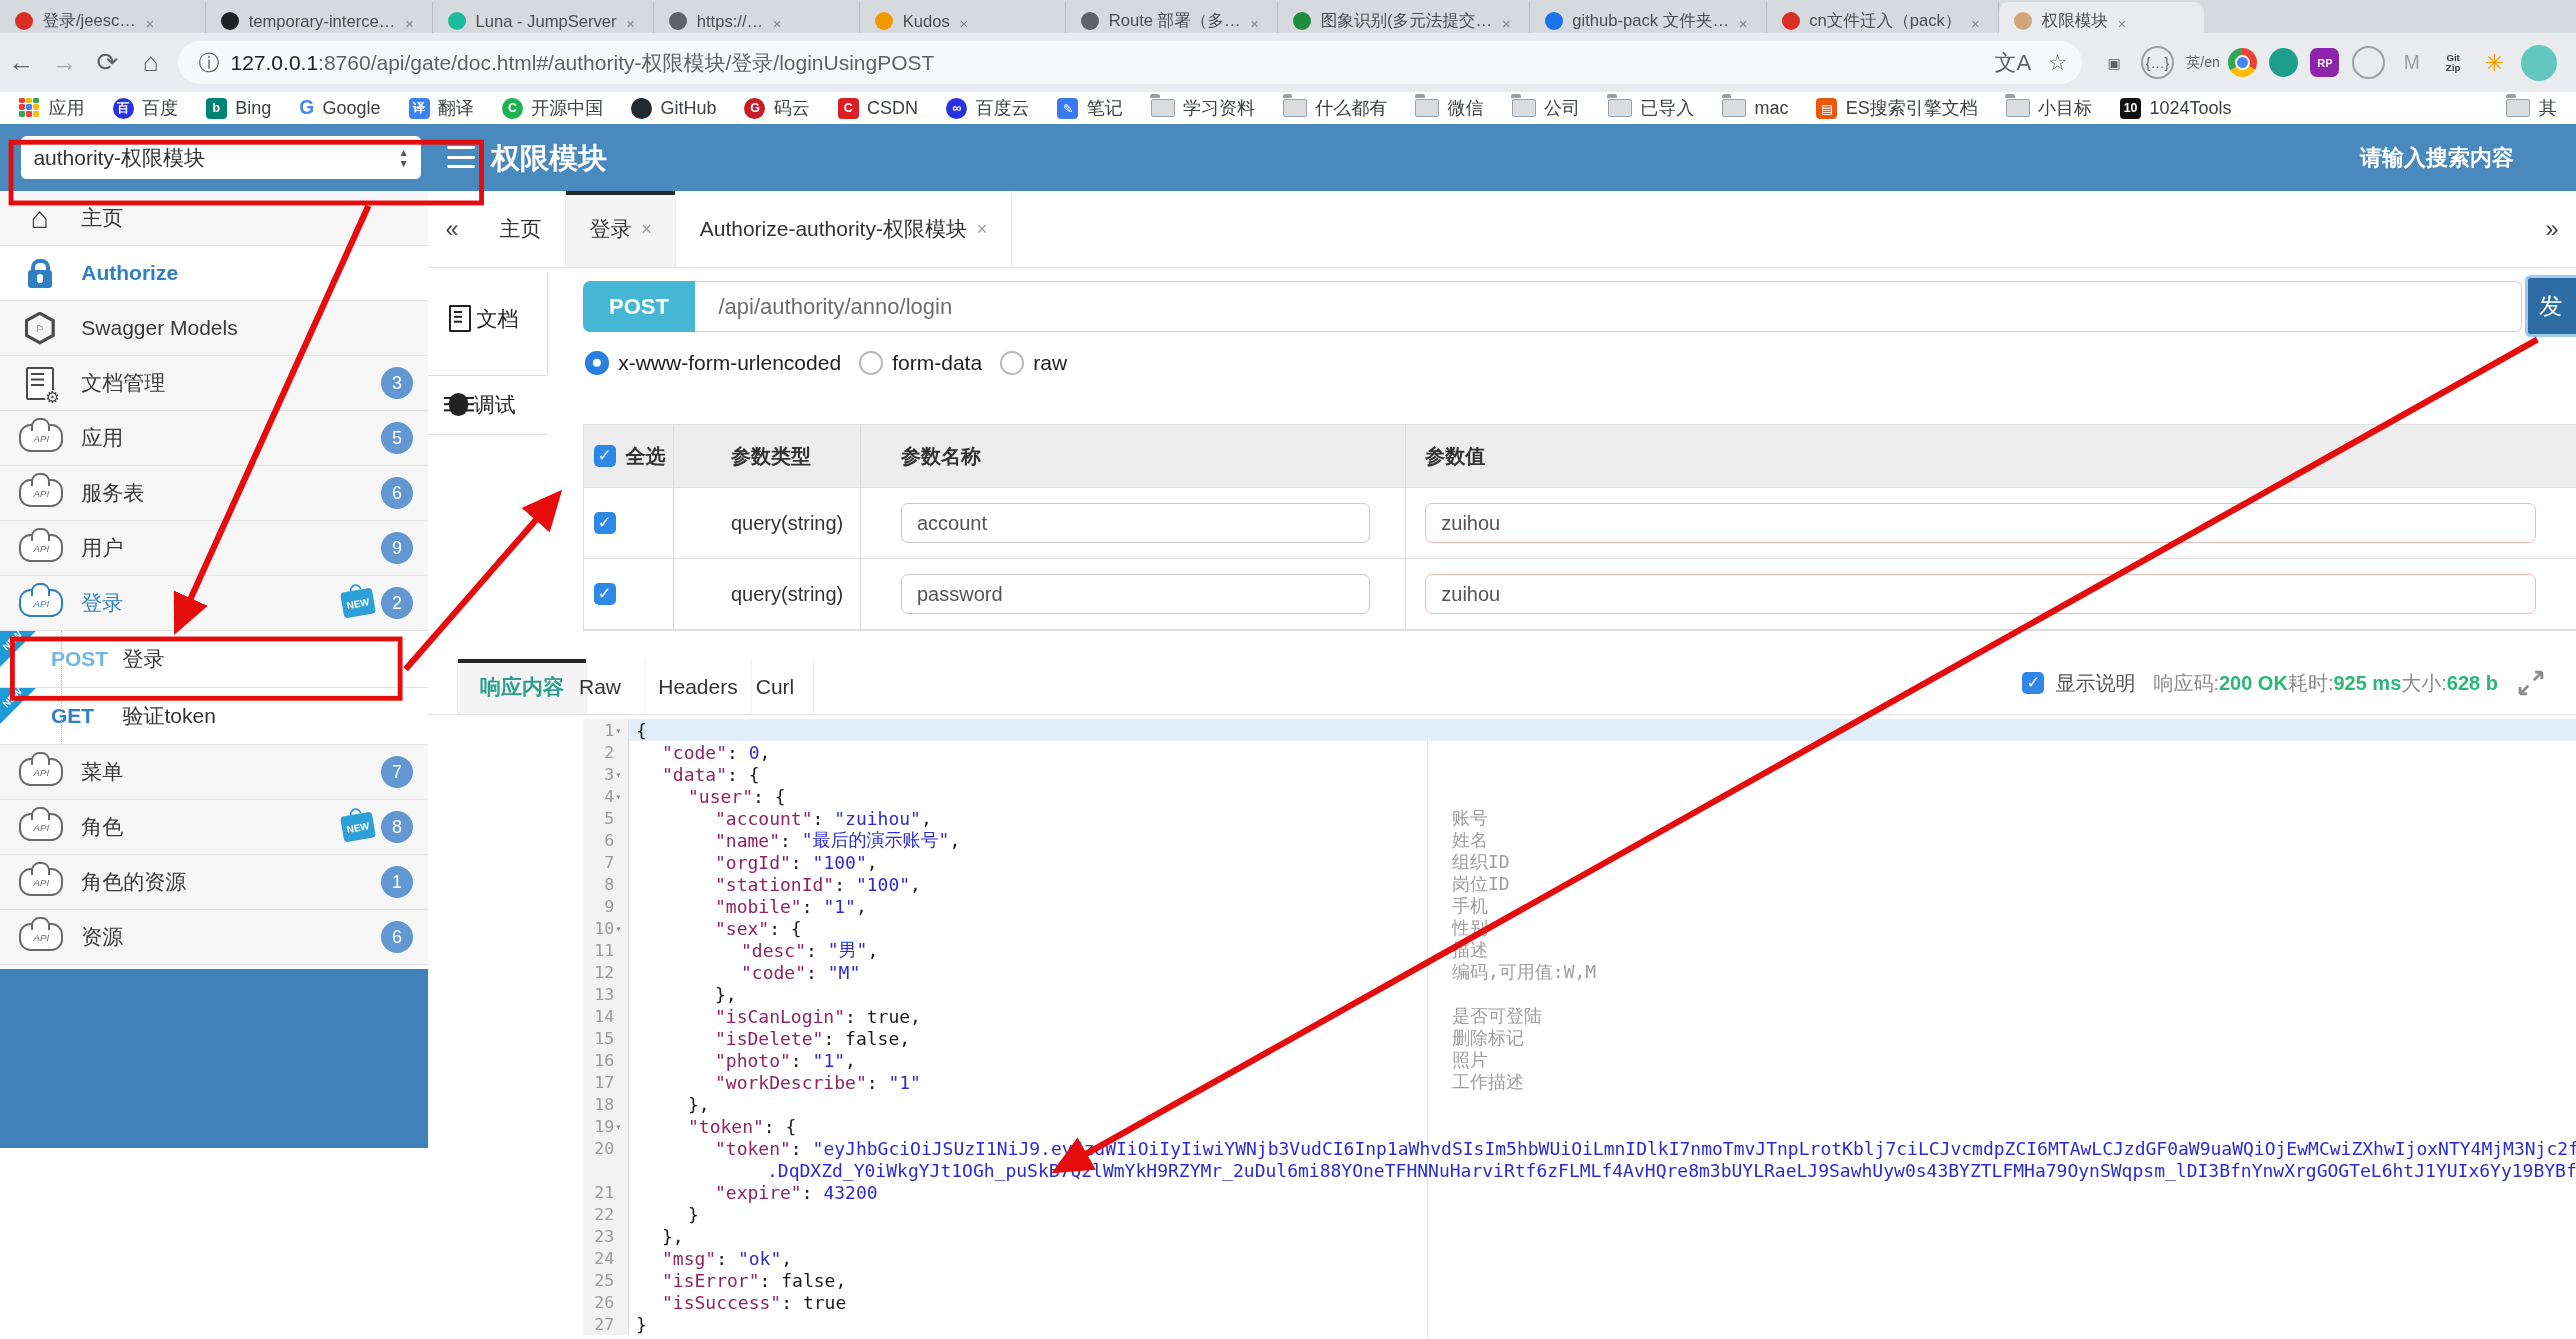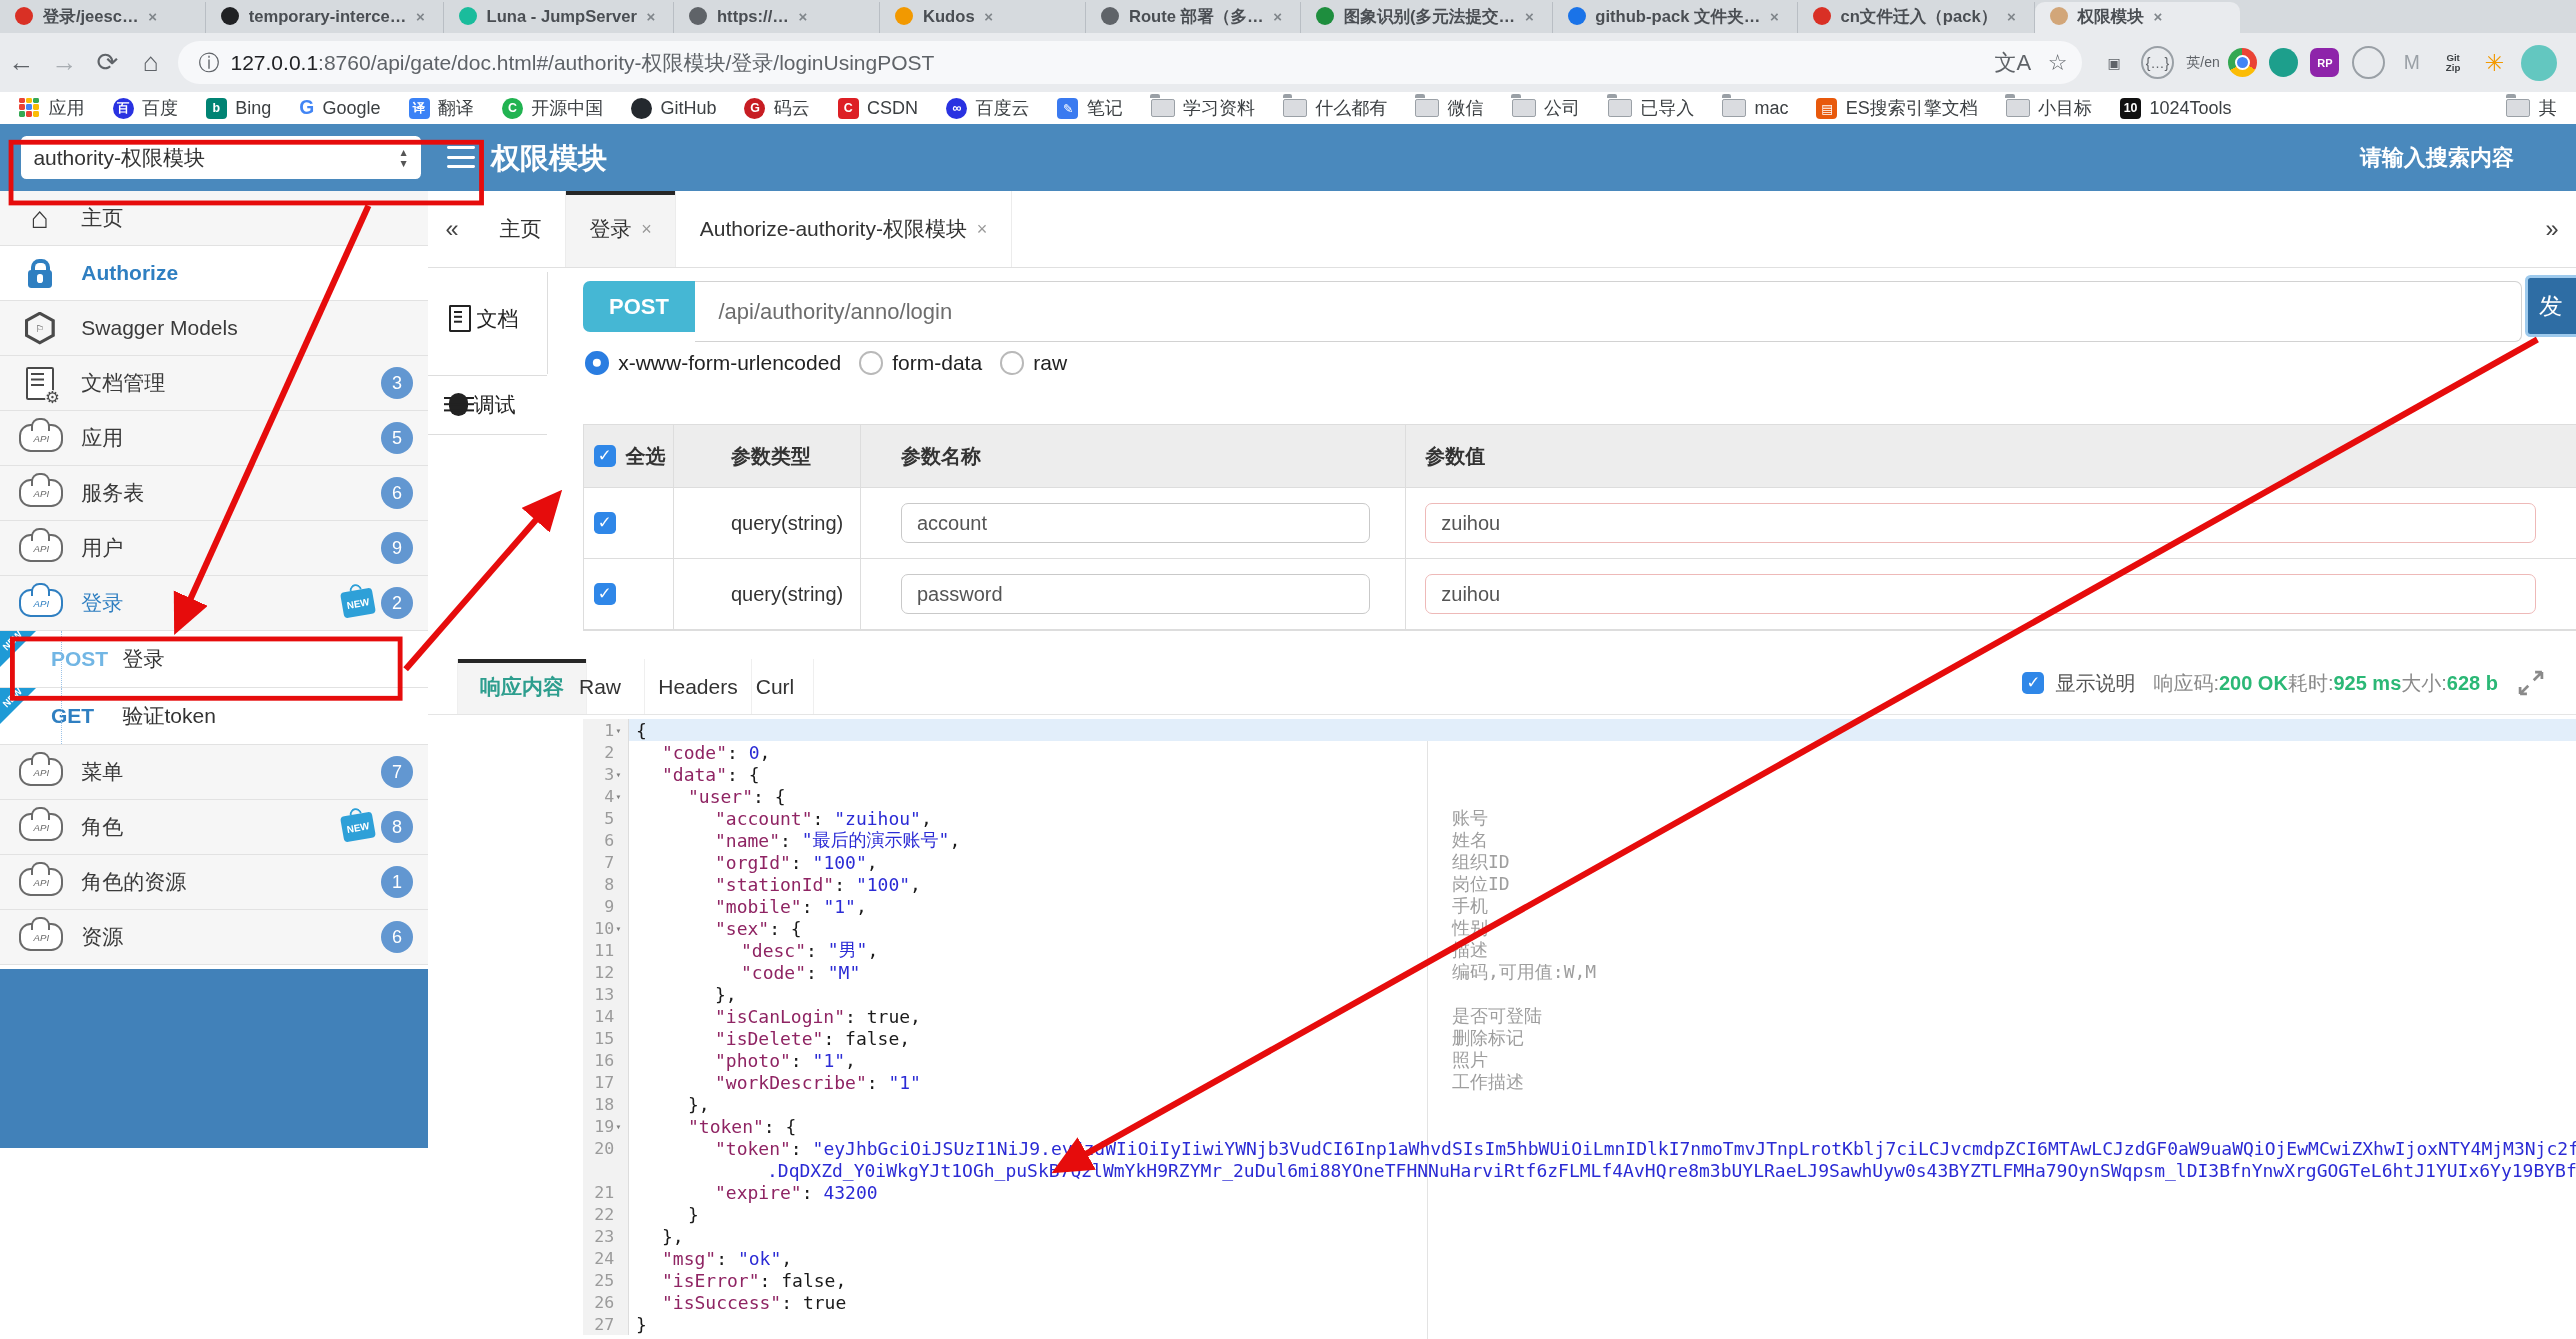--- a/index.html
+++ b/index.html
@@ -1,22 +1,22 @@
 <!DOCTYPE html>
 <html style="font-size:11px"><head>
 <meta charset="utf-8">
 <style>
   html,body{margin:0;padding:0;}
   body{width:2576px;height:1340px;overflow:hidden;position:relative;background:#fff;
        font-family:"Liberation Sans","DejaVu Sans",sans-serif;-webkit-font-smoothing:antialiased;}
   .abs{position:absolute;}
   
   #tabstrip{left:0;top:0;width:2576px;height:33px;background:#d6dade;display:flex;align-items:flex-end;}
-  .btab{height:30px;display:flex;align-items:center;gap:9.7px;padding:0 18px 1.4px 15px;min-width:172px;
-        border-right:0.7px solid #b9bec4;color:#4a4e53;font-size:16.6px;white-space:nowrap;overflow:hidden;font-weight:bold;}
+  .btab{height:30px;display:flex;align-items:flex-end;gap:9.7px;padding:0 18px 1.4px 15px;min-width:172px;
+        border-right:0.7px solid #b9bec4;color:#4a4e53;font-size:16.6px;white-space:nowrap;overflow:hidden;}
   .btab .fav{width:18px;height:18px;border-radius:50%;flex:0 0 auto;margin-bottom:1.4px;}
   .btab .t{overflow:hidden;text-overflow:ellipsis;max-width:179px;}
   .btab .x{color:#80868b;font-size:15px;}
   .btab.active{background:#e9ebee;border-radius:9.7px 9.7px 0 0;border-right:none;}
   #toolbar{left:0;top:33px;width:2576px;height:59px;background:#e9ebee;display:flex;align-items:center;}
   .navbtn{font-size:26px;color:#5f6368;width:43px;text-align:center;}
   .navbtn.dim{color:#a8adb2;}
   #omnibox{height:43px;background:#f7f8fa;border-radius:21.4px;display:flex;align-items:center;
            flex:0 0 auto;width:1876px;margin-left:5.5px;padding:0 14px;}
   #omnibox .info{font-size:21px;color:#5f6368;margin:0 11px 0 7px;}
@@ -105,21 +105,21 @@
   .railitem{position:absolute;left:21px;width:97px;height:51px;display:flex;align-items:center;gap:5.5px;font-size:21px;color:#222;}
   #railborder{position:absolute;left:119px;top:81px;height:102px;border-left:0.7px solid #ddd;}
   #dbgbox{position:absolute;left:0px;top:184px;width:119px;height:58px;border-top:0.7px solid #ddd;border-bottom:0.7px solid #ddd;background:#fff;}
   .ic-file{width:18px;height:23.5px;border:2.1px solid #222;border-radius:1.4px;position:relative;}
   .ic-file::before{content:"";position:absolute;left:2.8px;top:4.1px;width:8.3px;height:2.1px;background:#222;box-shadow:0 4.8px 0 #222,0 9.7px 0 #222;}
   .ic-bug{width:19.3px;height:23.5px;border-radius:9.7px;background:#222;position:relative;}
   .ic-bug::before{content:"";position:absolute;left:-5.5px;top:4.1px;width:30px;height:2.1px;background:#222;box-shadow:0 6.2px 0 #222,0 12.4px 0 #222;}
   
   #method-badge{position:absolute;left:155px;top:90px;width:112px;height:51px;background:#45b7d4;border-radius:7px 0 0 7px;
                 color:#fff;font-size:22px;font-weight:bold;display:grid;place-items:center;}
-  #path-box{position:absolute;left:267px;top:90px;width:1827px;height:61px;box-sizing:border-box;border:0.7px solid #d2d2d2;
+  #path-box{position:absolute;left:267px;top:90px;width:1827px;height:51px;box-sizing:border-box;border:0.7px solid #d2d2d2;
             border-left:none;border-radius:0 7px 7px 0;display:flex;align-items:center;padding-left:23.5px;font-size:22px;color:#6d6d6d;background:#fff;}
   #send-btn{position:absolute;left:2097px;top:84px;width:59px;height:62px;background:#2e6da4;border:3.4px solid #9ecaed;border-radius:5.5px;
             color:#fff;font-size:23.5px;display:flex;align-items:center;padding-left:11px;box-sizing:border-box;}
   
   #radios{position:absolute;left:157px;top:160px;display:flex;align-items:center;gap:18px;font-size:21px;color:#222;}
   .radio{width:23.5px;height:23.5px;border-radius:50%;border:2.1px solid #b9b9b9;background:#fff;box-sizing:border-box;position:relative;flex:0 0 auto;}
   .radio.sel{background:#2a7de1;border-color:#2a7de1;}
   .radio.sel::after{content:"";position:absolute;left:50%;top:50%;width:8.3px;height:8.3px;border-radius:50%;background:#fff;transform:translate(-50%,-50%);}
   .radgrp{display:flex;align-items:center;gap:9.7px;}
   

